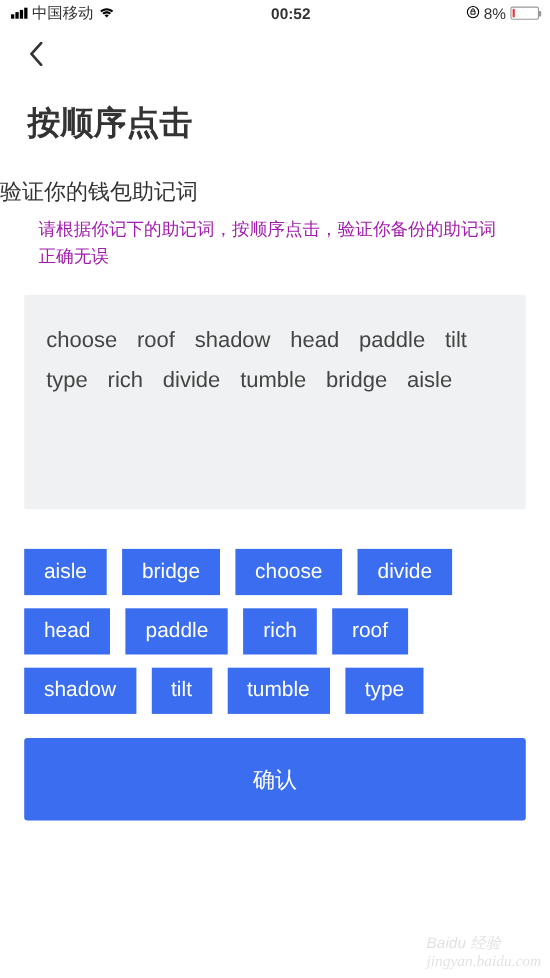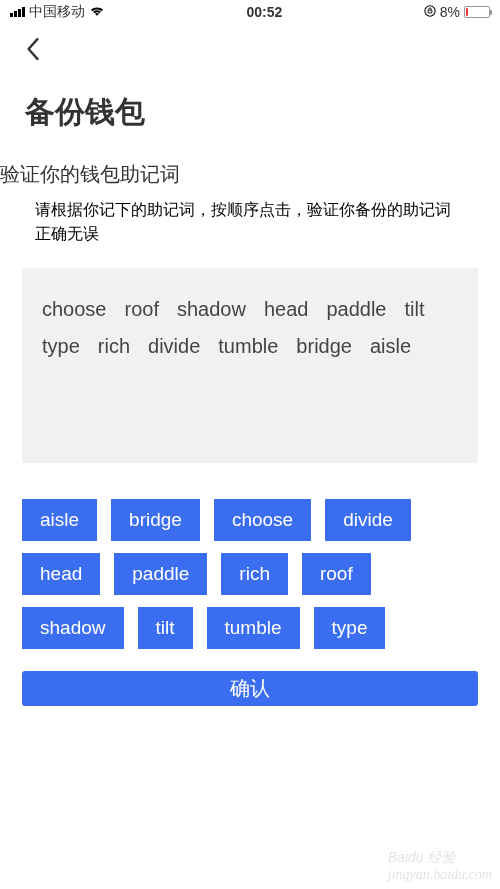--- a/index.html
+++ b/index.html
@@ -35,21 +35,21 @@
     position: relative; display: inline-block;
   }
   .battery::after { content:""; position:absolute; right:-3px; top:3px; width:2px; height:5px; background:#999; border-radius:0 1px 1px 0;}
   .battery-fill { position:absolute; left:1px; top:1px; bottom:1px; width:8%; background:#e33; border-radius:1px;}
   .lock-icon svg { width:12px; height:12px; }
   .nav-bar { height: 50px; display:flex; align-items:center; padding: 0 18px; }
   .back-btn { width: 30px; height: 30px; display:flex; align-items:center; justify-content:center; cursor:pointer; }
   .back-btn svg { width: 14px; height: 22px; }
   .page-title { font-size: 30px; font-weight: 600; color:#333; padding: 18px 25px 28px; }
   .subtitle { text-align:left; font-size: 20px; color:#333; margin-bottom: 10px; }
-  .instruction { text-align:left; font-size: 16px; color:#000000; padding: 0 35px; line-height: 1.5; margin-bottom: 22px;}
+  .instruction { text-align:left; font-size: 16px; color:#a21caf; padding: 0 35px; line-height: 1.5; margin-bottom: 22px;}
   .display-box {
     background: #f0f1f2;
     margin: 0 22px;
     border-radius: 2px;
     padding: 30px 20px;
     min-height: 195px;
   }
   .display-words { display:flex; flex-wrap:wrap; gap: 14px 18px; }
   .display-words span { font-size: 20px; color:#444; }
   .chips {
@@ -65,21 +65,21 @@
     cursor: pointer;
     border-radius: 0;
   }
   .confirm-btn {
     display:block;
     margin: 22px 22px 0;
     width: calc(100% - 44px);
     background: #3a6df0;
     color:#fff;
     font-size: 20px;
-    padding: 4px 0;
+    padding: 24px 0;
     border:none;
     border-radius: 3px;
     cursor:pointer;
   }
   .watermark {
     position:absolute; right: 8px; bottom: 6px;
     font-size: 14px; color: rgba(0,0,0,0.12); font-style: italic;
   }
   .watermark small { display:block; font-size:14px; text-align:right;font-family:Liberation Serif, serif; }
 </style>
@@ -117,21 +117,21 @@
 </div>
 
 <div class="nav-bar">
   <div class="back-btn">
     <svg viewBox="0 0 12 20">
         <path d="M10 1 L2 10 L10 19" fill="none" stroke="#333" stroke-width="2.2" stroke-linecap="round" stroke-linejoin="round"></path>
       </svg>
   </div>
 </div>
 
-<h1 class="page-title">备份钱包</h1>
+<h1 class="page-title">按顺序点击</h1>
 
 <div class="subtitle">验证你的钱包助记词</div>
 <div class="instruction">请根据你记下的助记词，按顺序点击，验证你备份的助记词正确无误</div>
 
 <div class="display-box">
   <div class="display-words" id="selected-words">
       <span>choose</span>
       <span>roof</span>
       <span>shadow</span>
       <span>head</span>

